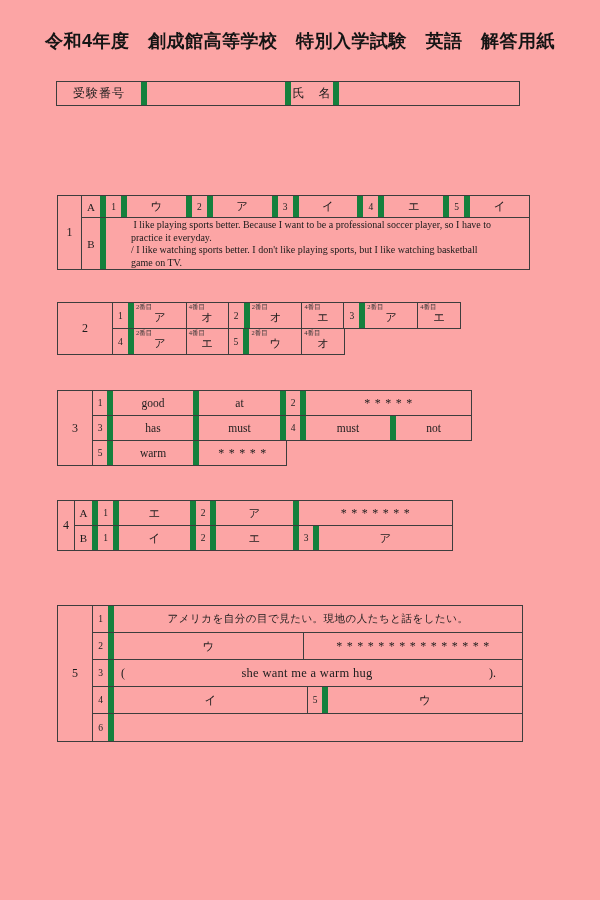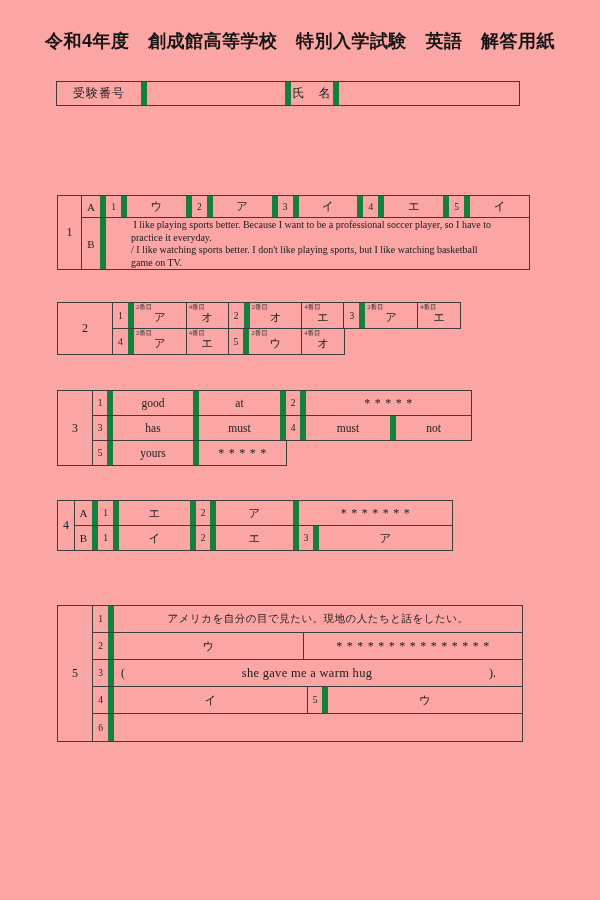--- a/index.html
+++ b/index.html
@@ -192,21 +192,21 @@
   <div class="abs box s3row s3" style="top:415px">
     <div class="cell qnum num">3</div>
     <div class="cell wa eng">has</div>
     <div class="cell wb eng">must</div>
     <div class="cell wc num">4</div>
     <div class="cell wd eng">must</div>
     <div class="cell we eng last">not</div>
   </div>
   <div class="abs box s3row s3short s3" style="top:440px">
     <div class="cell qnum num">5</div>
-    <div class="cell wa eng">yours</div>
+    <div class="cell wa eng">warm</div>
     <div class="cell wb stars last" style="flex:1">*****</div>
   </div>
 
   <div class="abs box s4big">4</div>
   <div class="abs box s4body s4">
     <div class="s4row s4rowA">
       <div class="cell abcell">A</div>
       <div class="cell qnum num">1</div>
       <div class="cell wa kana">エ</div>
       <div class="cell wb num">2</div>
@@ -231,21 +231,21 @@
   </div>
   <div class="abs box s5row s5" style="top:632px">
     <div class="cell qnum num">2</div>
     <div class="half kana">ウ</div>
     <div class="content stars">***************</div>
   </div>
   <div class="abs box s5row s5" style="top:659px">
     <div class="cell qnum num">3</div>
     <div class="parenwrap">
       <span>(</span>
-      <span class="ptext">she gave me a warm hug</span>
+      <span class="ptext">she want me a warm hug</span>
       <span>).</span>
     </div>
   </div>
   <div class="abs box s5row s5" style="top:686px">
     <div class="cell qnum num">4</div>
     <div class="half half4 kana">イ</div>
     <div class="cell mini num">5</div>
     <div class="content kana">ウ</div>
   </div>
   <div class="abs box s5row s5" style="top:713px; height:29px">

